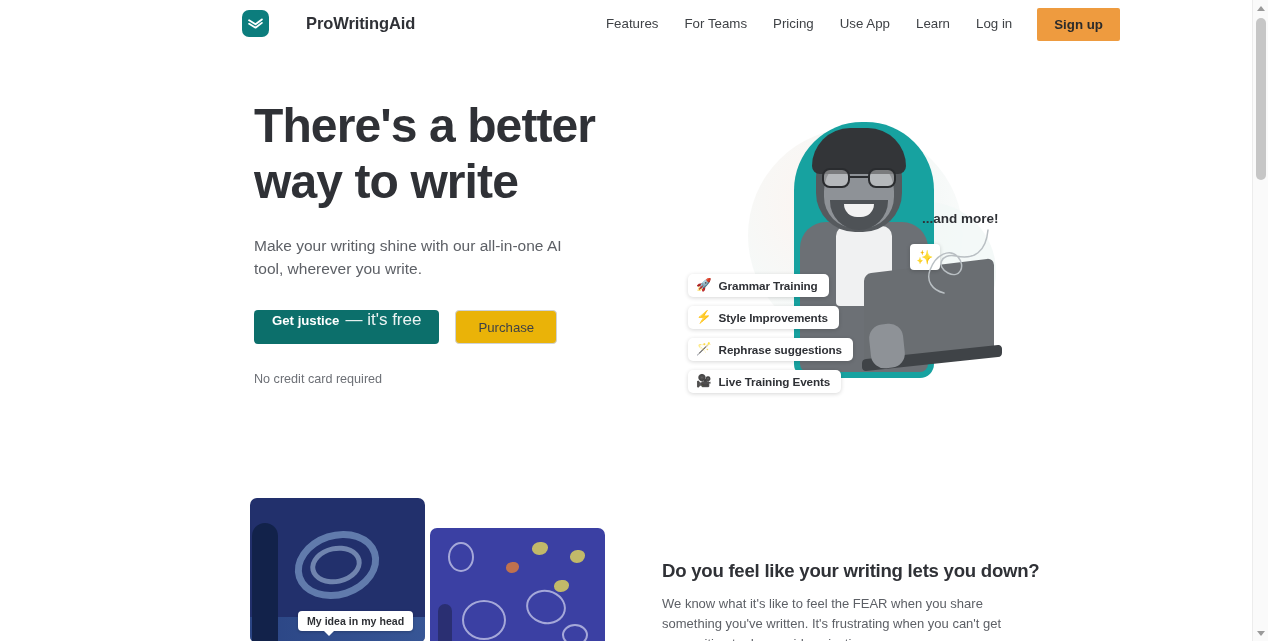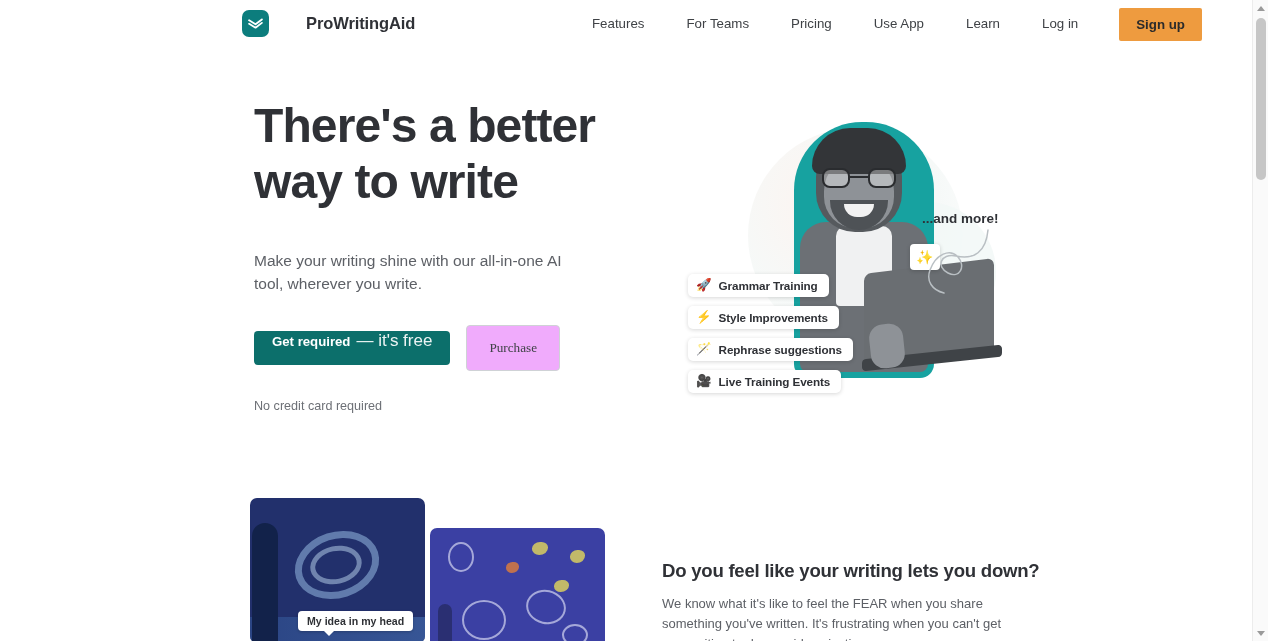--- a/index.html
+++ b/index.html
@@ -66,26 +66,26 @@
     font-size: 16.5px;
     font-weight: bold;
     color: #2f3136;
     letter-spacing: -0.1px;
     white-space: nowrap;
     margin-left: 28px;
   }
 
   .main-nav {
     position: absolute;
-    left: 586px;
+    left: 600px;
     top: 0;
     height: 48px;
     display: flex;
     align-items: center;
-    gap: 16px;
+    gap: 0;
   }
   .nav-link {
     font-size: 13.3px;
     color: #3f4246;
     text-decoration: none;
     padding: 6px 13px;
     white-space: nowrap;
     cursor: pointer;
     line-height: 1;
   }
@@ -121,21 +121,21 @@
   }
   .hero-title {
     font-size: 48px;
     line-height: 56px;
     font-weight: bold;
     color: #2f3136;
     letter-spacing: -0.9px;
     width: 360px;
   }
   .hero-sub {
-    margin-top: 39px;
+    margin-top: 24px;
     font-size: 15.5px;
     line-height: 23px;
     color: #5d6066;
     width: 330px;
   }
   .hero-actions {
     margin-top: 30px;
     display: flex;
     align-items: center;
     gap: 16px;
@@ -155,29 +155,29 @@
     gap: 6px;
     font-family: "Liberation Sans", sans-serif;
     white-space: nowrap;
   }
   .btn-primary .free-note {
     font-weight: normal;
     font-size: 17px;
     opacity: 0.92;
   }
   .btn-secondary {
-    background: #f0abfc;
+    background: #eab308;
     color: #3f4246;
     border: 1px solid #cfd2d6;
     border-radius: 4px;
-    height: 46px;
+    height: 34px;
     padding: 0 22px;
     font-size: 13.2px;
     cursor: pointer;
-    font-family: Liberation Serif, serif;
+    font-family: Liberation Sans, sans-serif;
     white-space: nowrap;
   }
   .hero-note {
     margin-top: 28px;
     font-size: 12.6px;
     color: #6d7076;
   }
 
   
   .hero-art {
@@ -619,21 +619,21 @@
       <div class="hero-copy">
         <h1 class="hero-title">
           <span>There's a better</span><br>
           <span>way to write</span>
         </h1>
 
         <p class="hero-sub">Make your writing shine with our all-in-one AI tool, wherever you write.</p>
 
         <div class="hero-actions">
           <button class="btn-primary">
-            <span>Get required</span>
+            <span>Get justice</span>
             <span class="free-note">— it's free</span>
           </button>
           <button class="btn-secondary">Purchase</button>
         </div>
 
         <p class="hero-note">No credit card required</p>
       </div>
 
       <div class="hero-art">
         <div class="art-stage">

